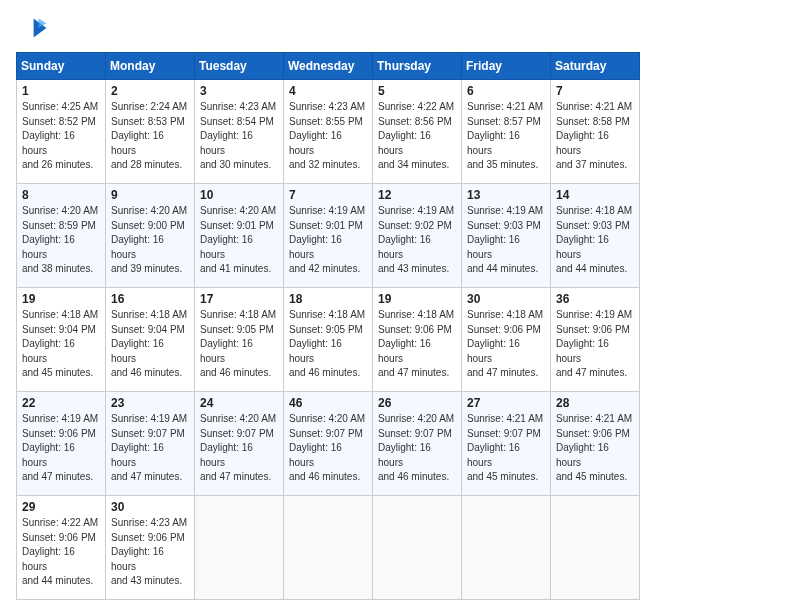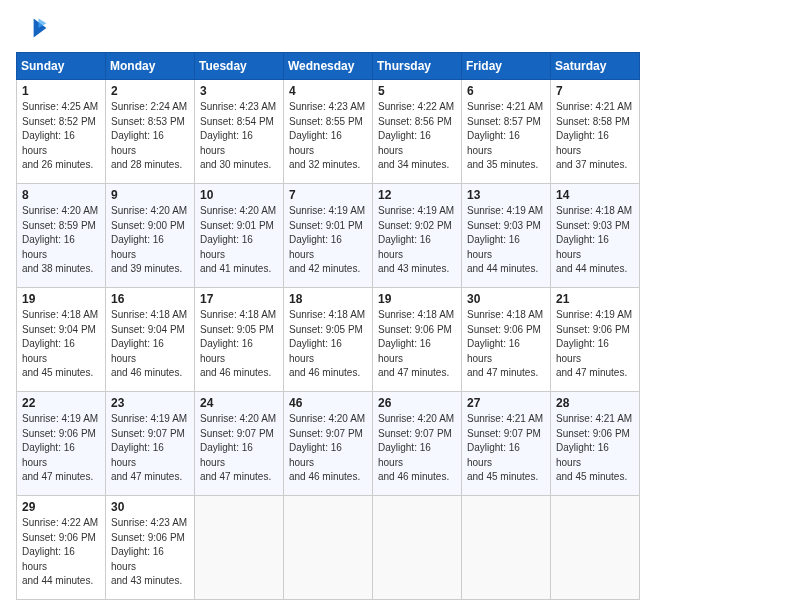--- a/index.html
+++ b/index.html
@@ -277,21 +277,21 @@
 and 47 minutes.</div>
           </td>
           <td>
             <span class="day-num">30</span>
             <div class="day-info" style="white-space: pre-line;">Sunrise: 4:18 AM
 Sunset: 9:06 PM
 Daylight: 16 hours
 and 47 minutes.</div>
           </td>
           <td>
-            <span class="day-num">21</span>
+            <span class="day-num">36</span>
             <div class="day-info" style="white-space: pre-line;">Sunrise: 4:19 AM
 Sunset: 9:06 PM
 Daylight: 16 hours
 and 47 minutes.</div>
           </td>
         </tr>
         <tr>
           <td>
             <span class="day-num">22</span>
             <div class="day-info" style="white-space: pre-line;">Sunrise: 4:19 AM

